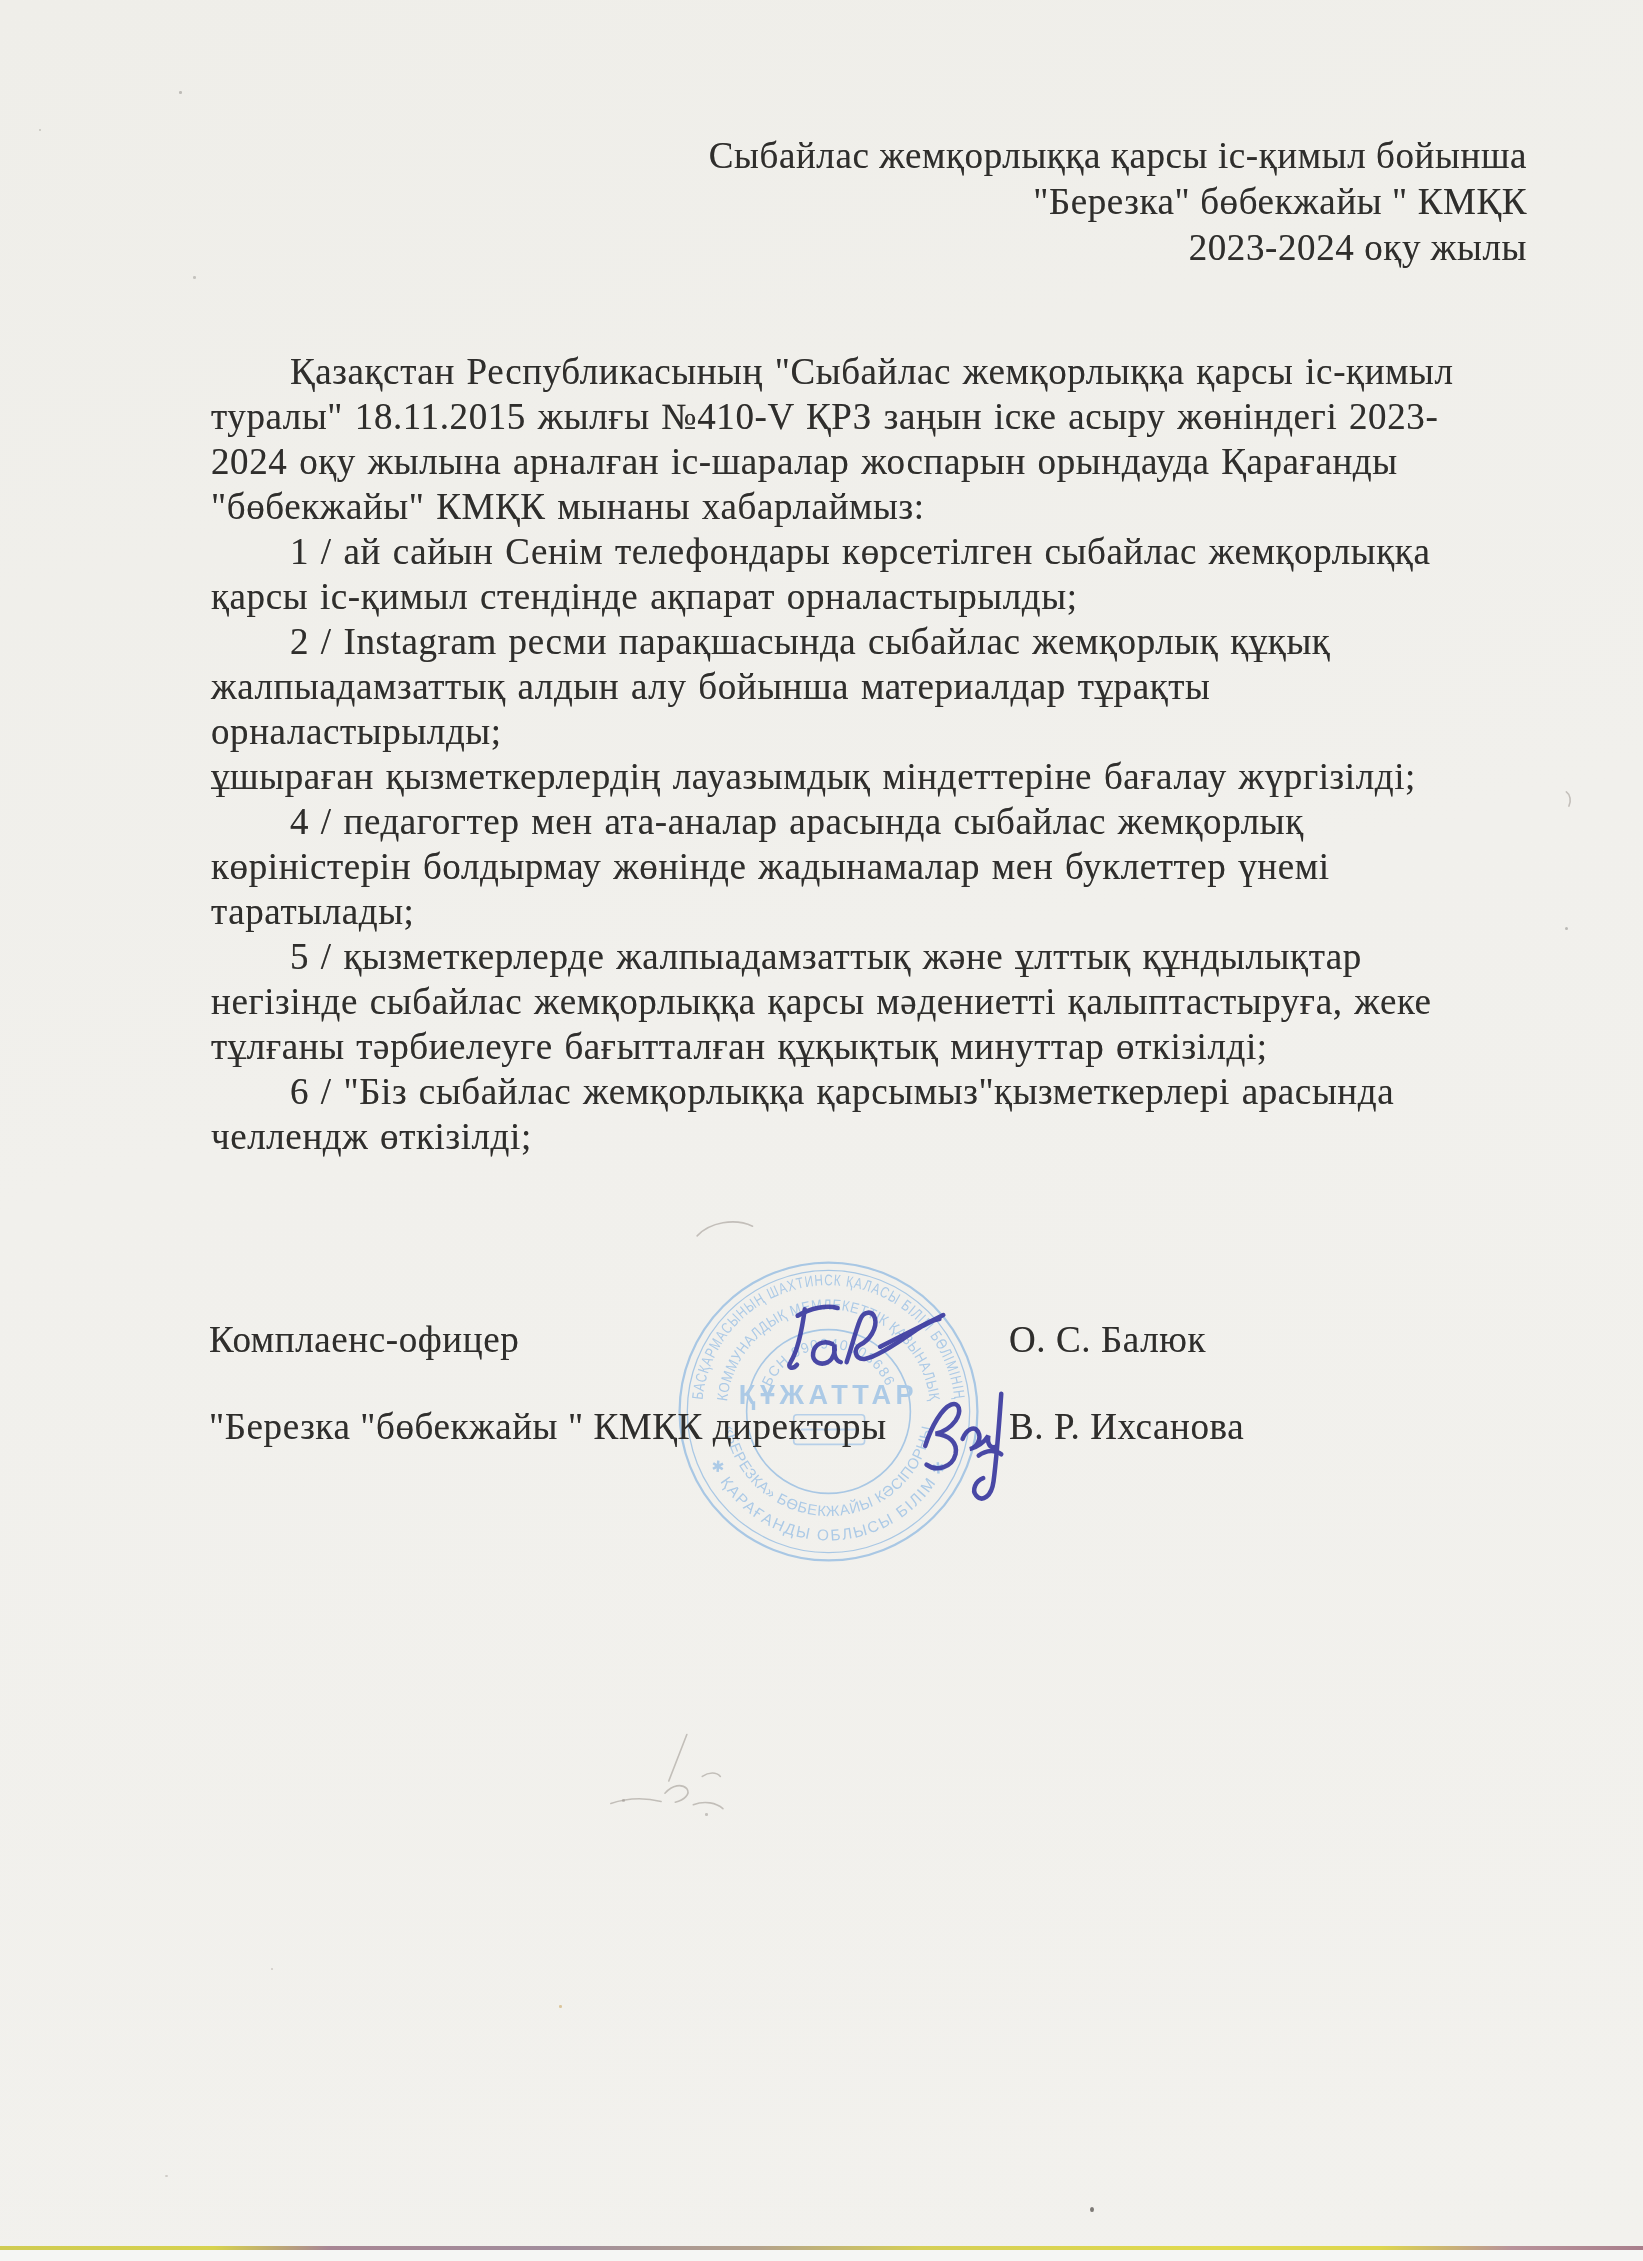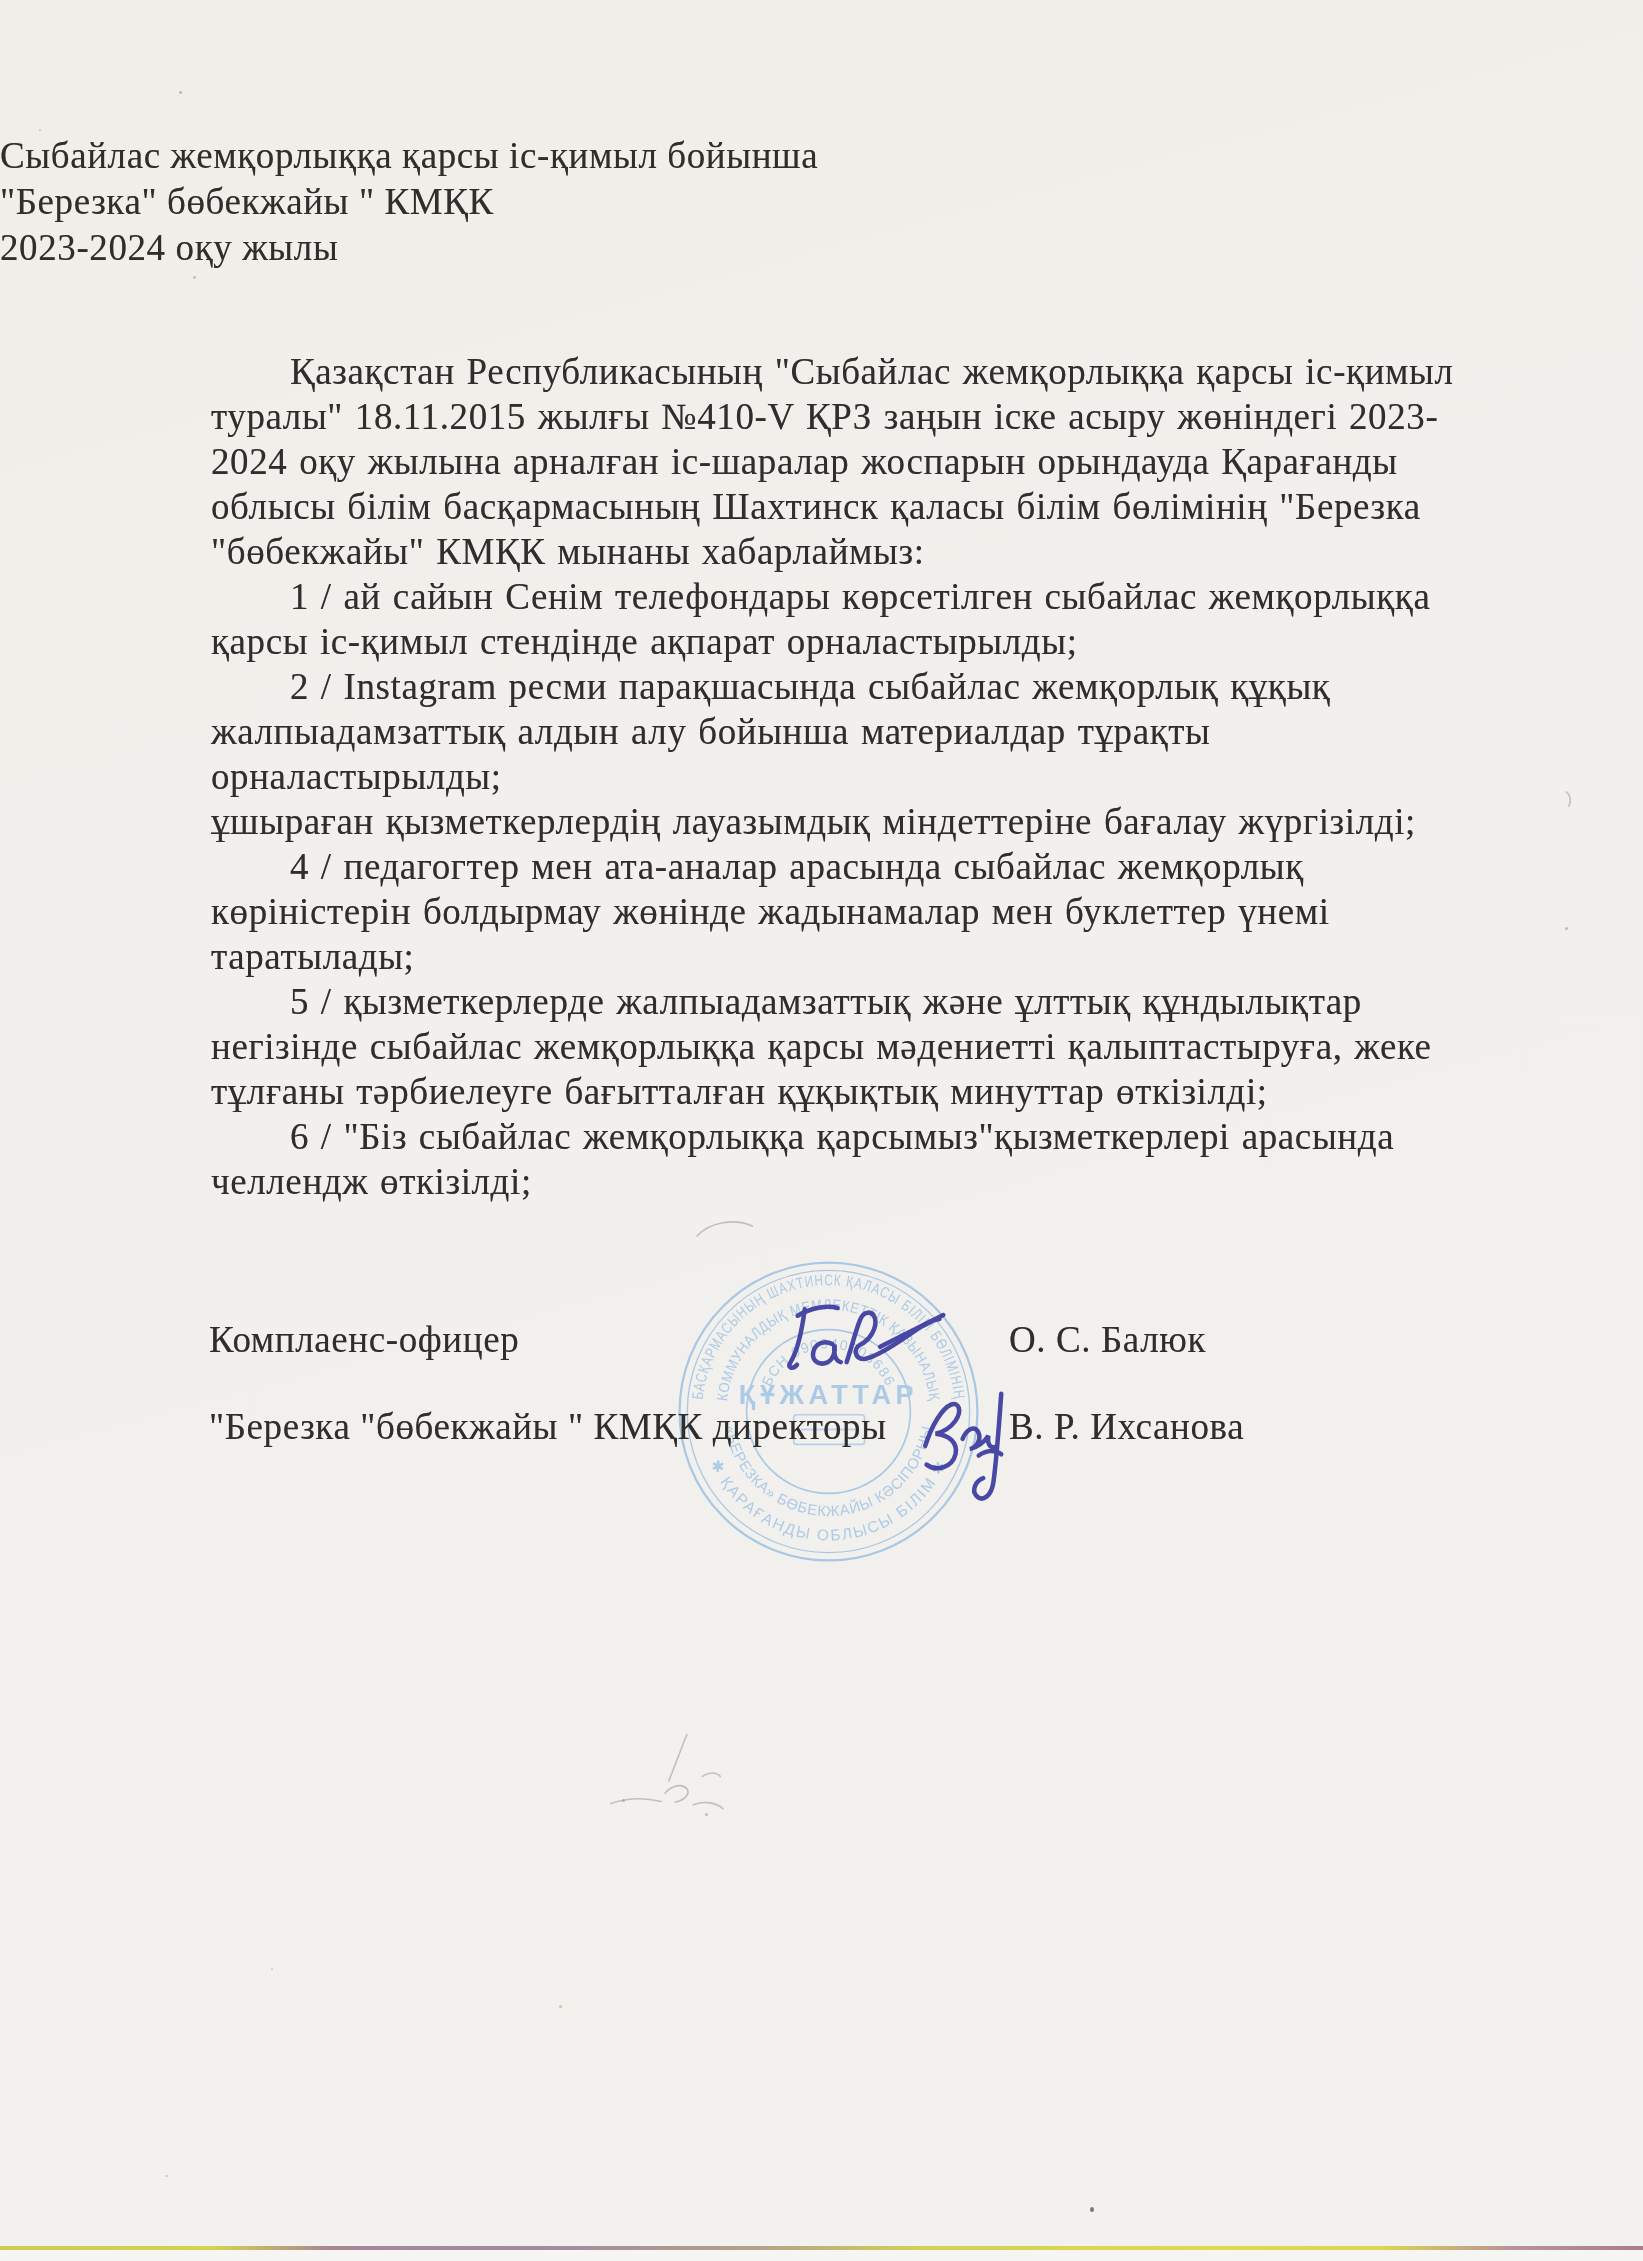--- a/index.html
+++ b/index.html
@@ -7,21 +7,21 @@
     position:relative;
     width:1643px;height:2261px;
     background:linear-gradient(165deg,#efeee9 0%,#f1f0ec 45%,#f2f1ed 100%);
     overflow:hidden;
     font-family:"Liberation Serif", serif;
     color:#2f2e2c;
   }
   
   .doc-title{
     position:absolute;top:133px;left:0;width:1527px;
-    text-align:left;font-size:37px;line-height:46px;
+    text-align:right;font-size:37px;line-height:46px;
     letter-spacing:0.6px;
     text-shadow:0 0 0.6px rgba(40,40,40,.45);
     z-index:3;
   }
   .doc-title div{white-space:nowrap;}
   .doc-body{
     position:absolute;top:349px;left:211px;width:1289px;
     font-size:37px;line-height:45px;letter-spacing:0.6px;word-spacing:1.9px;
     text-shadow:0 0 0.6px rgba(40,40,40,.45);
     z-index:3;
@@ -69,21 +69,20 @@
   <div class="doc-title">
     <div>Сыбайлас жемқорлыққа қарсы іс-қимыл бойынша</div>
     <div>"Березка" бөбекжайы " КМҚК</div>
     <div>2023-2024 оқу жылы</div>
   </div>
 
   <div class="doc-body">
     <div class="line ind">Қазақстан Республикасының "Сыбайлас жемқорлыққа қарсы іс-қимыл</div>
     <div class="line">туралы" 18.11.2015 жылғы №410-V ҚРЗ заңын іске асыру жөніндегі 2023-</div>
     <div class="line">2024 оқу жылына арналған іс-шаралар жоспарын орындауда Қарағанды</div>
-    <div class="line">облысы білім басқармасының Шахтинск қаласы білім бөлімінің "Березка</div>
     <div class="line">"бөбекжайы" КМҚК мынаны хабарлаймыз:</div>
     <div class="line ind">1 / ай сайын Сенім телефондары көрсетілген сыбайлас жемқорлыққа</div>
     <div class="line">қарсы іс-қимыл стендінде ақпарат орналастырылды;</div>
     <div class="line ind">2 / Instagram ресми парақшасында сыбайлас жемқорлық құқық</div>
     <div class="line">жалпыадамзаттық алдын алу бойынша материалдар тұрақты</div>
     <div class="line">орналастырылды;</div>
     <div class="line">ұшыраған қызметкерлердің лауазымдық міндеттеріне бағалау жүргізілді;</div>
     <div class="line ind">4 / педагогтер мен ата-аналар арасында сыбайлас жемқорлық</div>
     <div class="line">көріністерін болдырмау жөнінде жадынамалар мен буклеттер үнемі</div>
     <div class="line">таратылады;</div>

